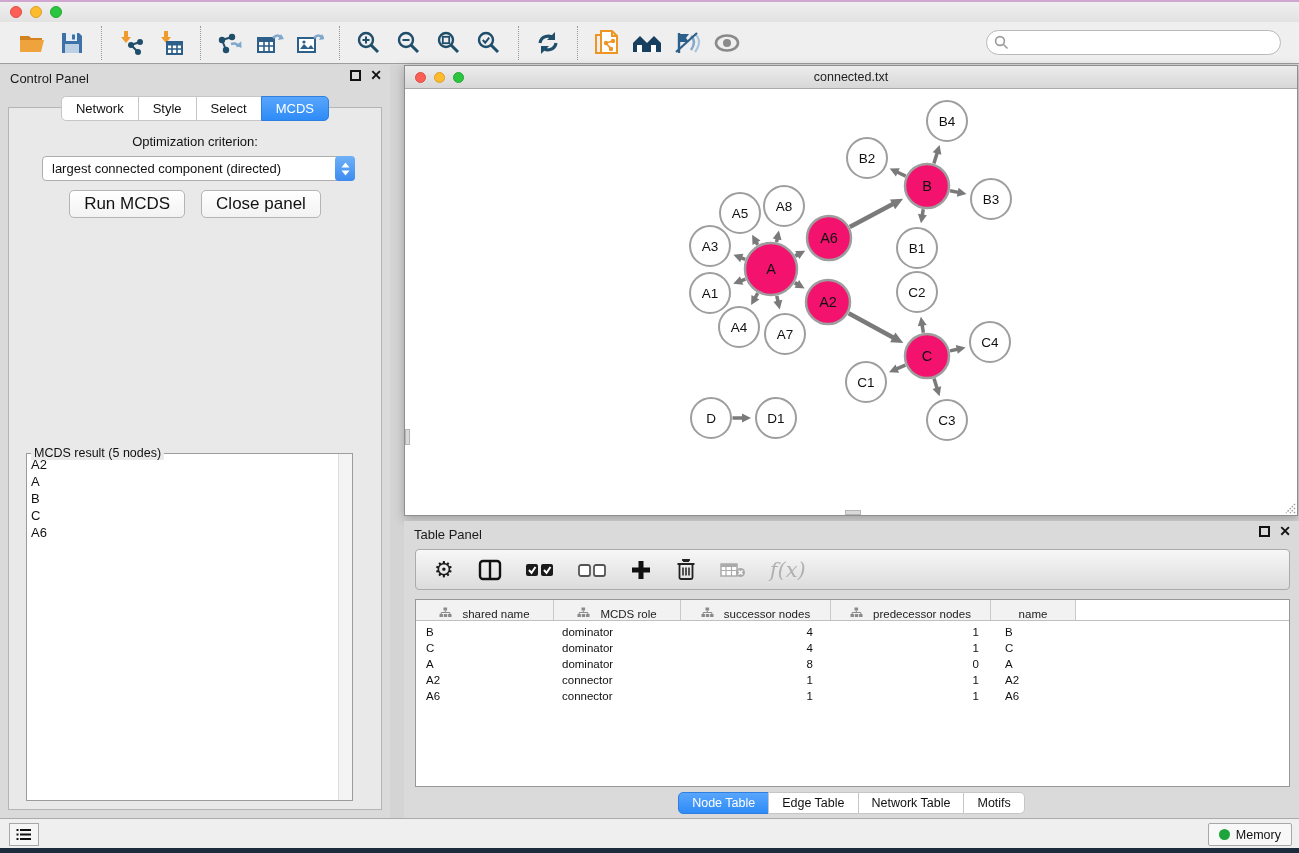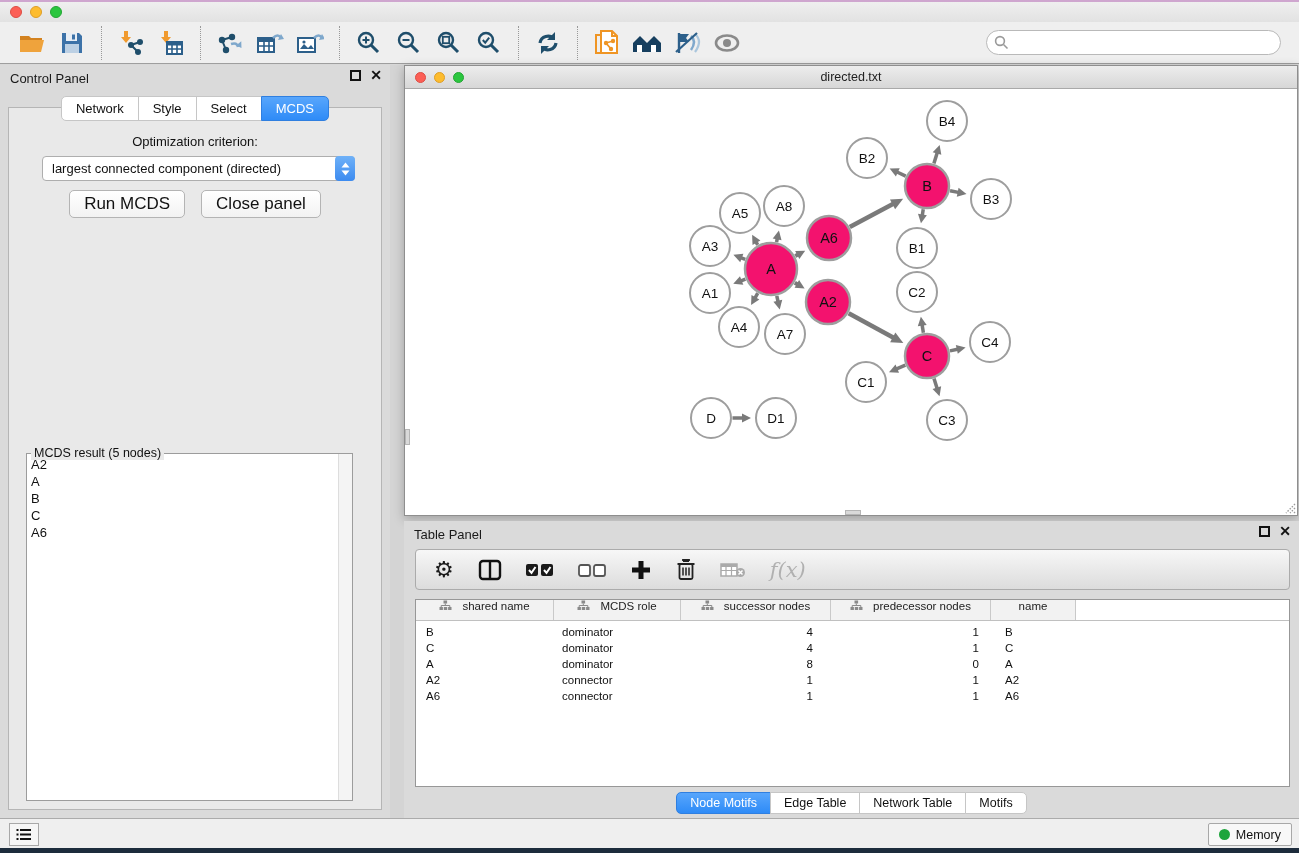--- a/index.html
+++ b/index.html
@@ -87,21 +87,21 @@
   .table-panel { position: absolute; left: 404px; top: 456px; width: 895px; height: 297px; background: #dadada; text-decoration: underline; }
   .tp-toolbar { position: absolute; left: 11px; right: 9px; top: 28px; height: 41px;
     background: linear-gradient(#f7f7f7, #dcdcdc); border: 1px solid #ababab; border-radius: 4px;
     display: flex; align-items: center; gap: 24px; padding-left: 18px; }
   .tp-ico { display: flex; align-items: center; justify-content: center; height: 30px; }
   .gear-glyph { font-size: 22px; color: #1a1a1a; line-height: 22px; font-family: "DejaVu Sans", sans-serif; }
   .fx-glyph { font-family: "DejaVu Serif", serif; font-style: italic; font-size: 21px; color: #b0b0b0; }
   .tbl { position: absolute; left: 11px; right: 9px; top: 78px; height: 188px;
     background: #fff; border: 1px solid #979797; overflow: hidden; }
   .tbl-head { display: flex; height: 21px; border-bottom: 1px solid #c0c0c0; }
-  .th { background: #f2f2f2; border-right: 1px solid #c9c9c9; display: flex; align-items: flex-start;
+  .th { background: #f2f2f2; border-right: 1px solid #c9c9c9; display: flex; align-items: flex-end;
     justify-content: center; gap: 10px; font-size: 11.5px; color: #222; }
   .tr { display: flex; height: 16px; align-items: center; }
   .td { font-size: 11.5px; color: #111; white-space: nowrap; overflow: hidden; }
   .tbl-body { padding-top: 3px; }
   .tp-tabs { position: absolute; left: 0; right: 0; top: 271px; display: flex; justify-content: center; }
   .tp-tabs .seg { padding: 3px 13px; font-size: 12.5px; }
 
   
   .statusbar { position: absolute; left: 0; top: 818px; width: 100%; height: 30px;
     background: #efefef; border-top: 1px solid #ababab; }
@@ -330,21 +330,21 @@
         </div>
       </div>
 
       <div class="net-window">
         <div class="net-titlebar">
           <div class="lights">
             <div class="light red"></div>
             <div class="light yellow"></div>
             <div class="light green"></div>
           </div>
-          <div class="net-title">directed.txt</div>
+          <div class="net-title">connected.txt</div>
         </div>
         <div class="net-canvas">
           <svg id="net-svg" width="892" height="426" viewBox="0 0 892 426">
               <line x1="352.6813132170378" y1="155.94043677916514" x2="350.4981082565377" y2="151.99658265697147" stroke="#7a7a7a" stroke-width="3.5"></line>
               <polygon points="347.1078970754201,145.87233020075897 355.40375945870795,151.56694759945657 347.52972058643473,155.9257905466078" fill="#7a7a7a"></polygon>
               <line x1="371.55751704001636" y1="153.06741742145906" x2="372.53307108070817" y2="148.33973245502946" stroke="#7a7a7a" stroke-width="3.5"></line>
               <polygon points="373.94771178180326,141.48416598049178 376.53603789974096,151.20787761274423 367.7217381467639,149.3890538541934" fill="#7a7a7a"></polygon>
               <line x1="340.2683246241707" y1="170.29789289108078" x2="334.94231316460133" y2="168.2897246358333" stroke="#7a7a7a" stroke-width="3.5"></line>
               <polygon points="328.3924321598448,165.82009737174477 338.401325264303,164.78469463680082 335.22609021047487,173.20597021434494" fill="#7a7a7a"></polygon>
               <line x1="340.40943632832193" y1="190.06841849377497" x2="334.77811045431633" y2="192.28402211633457" stroke="#7a7a7a" stroke-width="3.5"></line>
@@ -567,21 +567,21 @@
               <div class="tr">
                 <div class="td" style="width: 138px; text-align: left; padding-left: 10px;">A6</div>
                 <div class="td" style="width: 127px; text-align: left; padding-left: 8px;">connector</div>
                 <div class="td" style="width: 150px; text-align: right; padding-right: 18px;">1</div>
                 <div class="td" style="width: 160px; text-align: right; padding-right: 12px;">1</div>
                 <div class="td" style="width: 85px; text-align: left; padding-left: 14px;">A6</div>
               </div>
             </div>
         </div>
         <div class="tp-tabs" id="tp-tabs">
-            <span class="seg active">Node Motifs</span>
+            <span class="seg active">Node Table</span>
             <span class="seg">Edge Table</span>
             <span class="seg">Network Table</span>
             <span class="seg">Motifs</span>
           </div>
       </div>
     </div>
 
     <div class="statusbar">
       <div class="list-btn">
         <svg width="16" height="13" viewBox="0 0 16 13">

